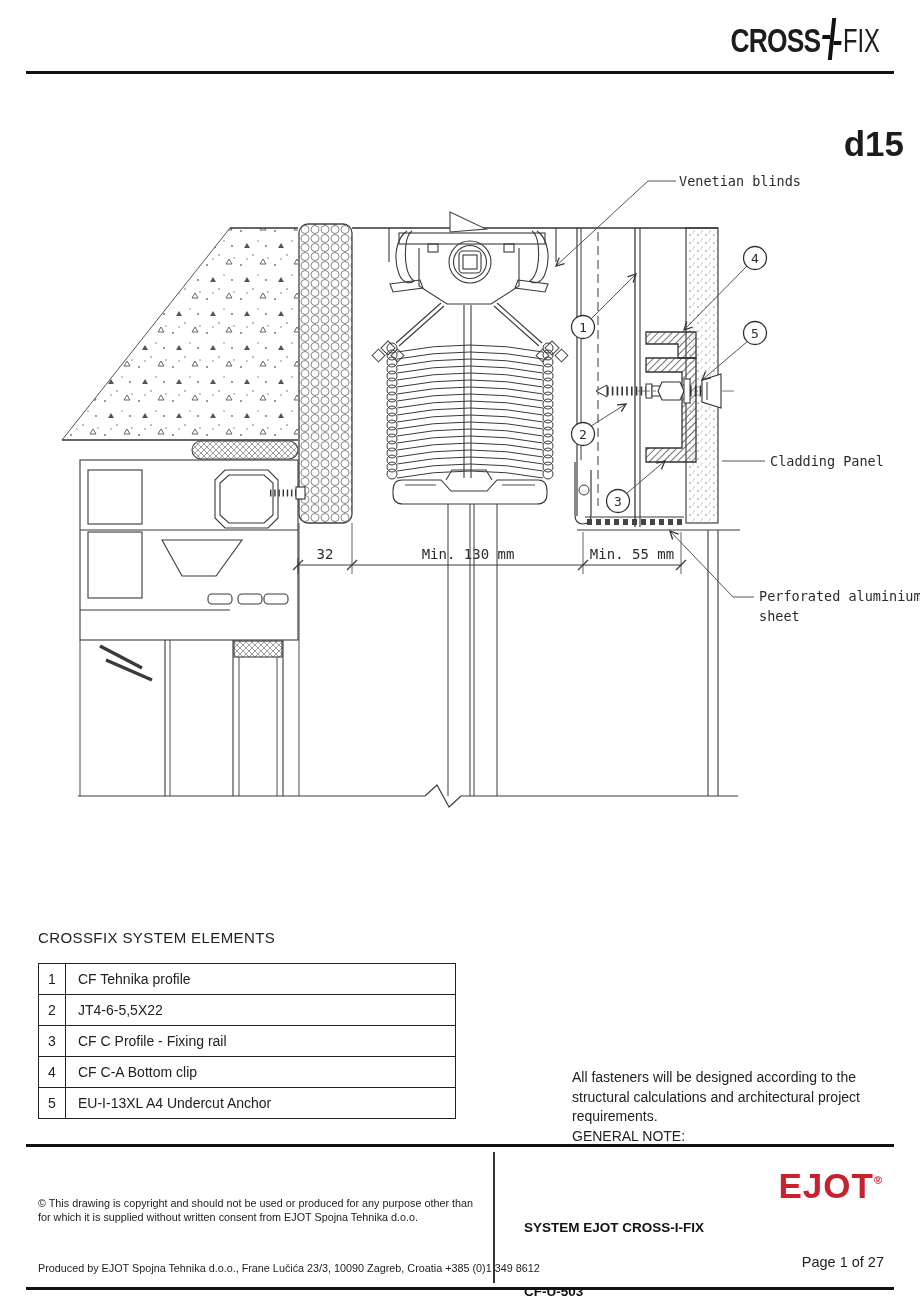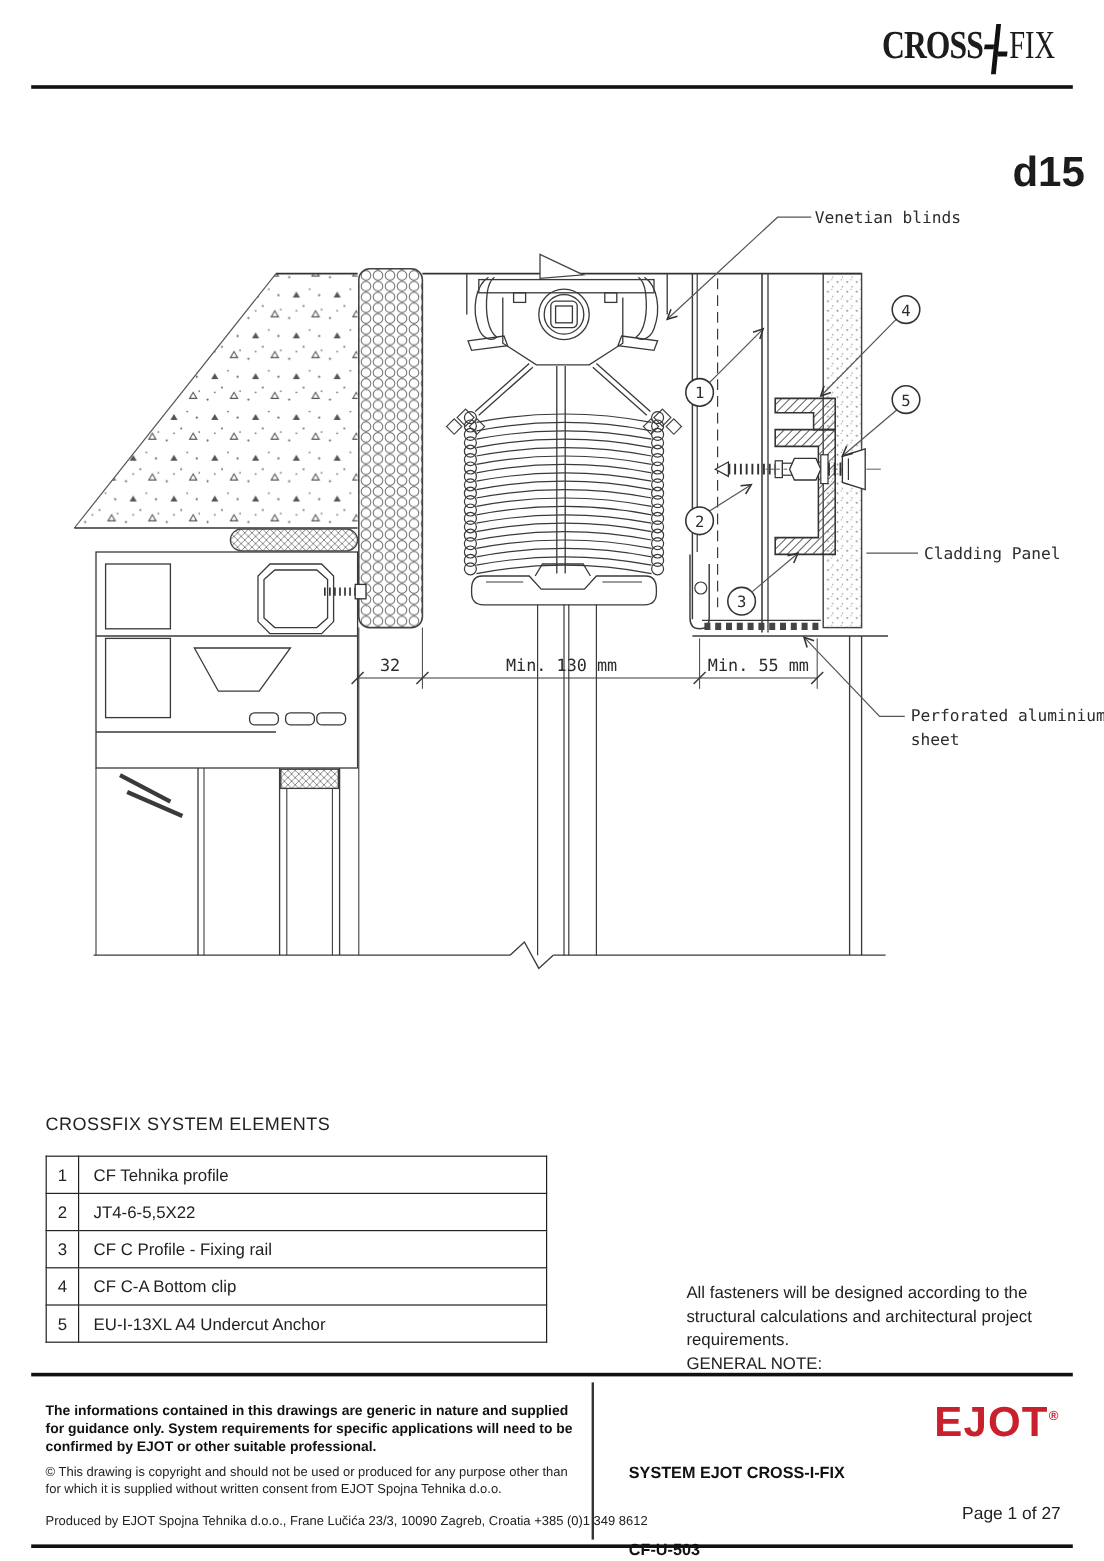--- a/index.html
+++ b/index.html
@@ -1,21 +1,21 @@
 <!DOCTYPE html>
 <html><head>
 <meta charset="utf-8">
 <style>
   html,body{margin:0;padding:0;}
   body{width:920px;height:1301px;position:relative;background:#fff;overflow:hidden;
        font-family:"Liberation Sans",sans-serif;color:#1c1c1c;}
   .abs{position:absolute;}
 
   
-  .brand{top:20px;right:26px;display:flex;align-items:flex-start;height:40px;font-family:Liberation Serif, serif;}
+  .brand{top:20px;right:26px;display:flex;align-items:flex-end;height:40px;}
   .brand-cross{font-size:33px;font-weight:900;letter-spacing:-1px;transform:scaleX(.8);transform-origin:right;}
   .brand-fix{font-size:33px;font-weight:400;letter-spacing:0;transform:scaleX(.72);transform-origin:left;}
   .rule{left:26px;right:26px;height:3px;background:#111;}
   .rule-thin{left:26px;right:26px;height:2px;background:#111;}
 
   .d15{top:124px;right:16px;font-size:35px;font-weight:bold;letter-spacing:0;}
 
   
   svg.draw{position:absolute;left:0;top:0;width:920px;height:925px;}
   svg.draw text{font-family:"DejaVu Sans Mono",monospace;fill:#2c2c2c;}
@@ -26,21 +26,21 @@
        font-size:14px;color:#222;}
   table.elements td{border:1.6px solid #222;height:30px;padding:0 0 0 12px;}
   table.elements td.no{width:26px;text-align:center;padding:0;}
 
   
   .gnote{left:572px;top:1068px;width:322px;font-size:14px;line-height:1.4;color:#222;}
 
   
   .f-left{left:38px;top:1168px;width:442px;}
   .f-bold{font-size:11.6px;font-weight:bold;line-height:1.3;color:#111;}
-  .f-copy{margin-top:7px;font-size:10.8px;line-height:1.3;color:#222;}
+  .f-copy{margin-top:28px;font-size:10.8px;line-height:1.3;color:#222;}
   .f-prod{left:38px;top:1262px;font-size:10.8px;color:#222;}
   .f-div{left:493px;top:1152px;width:1.8px;height:131px;background:#333;}
   .f-mid{left:524px;top:1173px;width:260px;color:#111;}
   .f-sys{font-size:13.5px;font-weight:bold;line-height:1.25;margin-top:47px;}
   .f-title{margin-top:9px;font-size:13.8px;font-weight:bold;}
   .f-detail{margin-top:5px;font-size:12px;font-weight:normal;}
   .f-ver{margin-top:8px;font-size:13px;font-weight:bold;}
   .ejot{top:1168px;right:38px;font-size:35px;font-weight:900;color:#c8202d;letter-spacing:1px;line-height:1;}
   .ejot sup{font-size:11px;font-weight:700;vertical-align:14px;letter-spacing:0;}
   .f-page{top:1254px;right:36px;font-size:14.5px;color:#222;}
@@ -339,21 +339,20 @@
 </table>
 
 <div class="abs gnote">
   <div>All fasteners will be designed according to the structural calculations and architectural project requirements.</div>
   <div>GENERAL NOTE:</div>
 </div>
 
 <div class="abs rule-thin" style="top:1144px;height:2.6px;"></div>
 
 <div class="abs f-left">
-  <div class="f-bold">The informations contained in this drawings are generic in nature and supplied for guidance only. System requirements for specific applications will need to be confirmed by EJOT or other suitable professional.</div>
   <div class="f-copy">© This drawing is copyright and should not be used or produced for any purpose other than for which it is supplied without written consent from EJOT Spojna Tehnika d.o.o.</div>
 </div>
 <div class="abs f-prod">Produced by EJOT Spojna Tehnika d.o.o., Frane Lučića 23/3, 10090 Zagreb, Croatia +385 (0)1 349 8612</div>
 
 <div class="abs f-div"></div>
 
 <div class="abs f-mid">
   <div class="f-sys">SYSTEM EJOT CROSS-I-FIX</div>
   <div class="f-sys">CF-U-503</div>
   <div class="f-detail">DETAIL 15</div>

